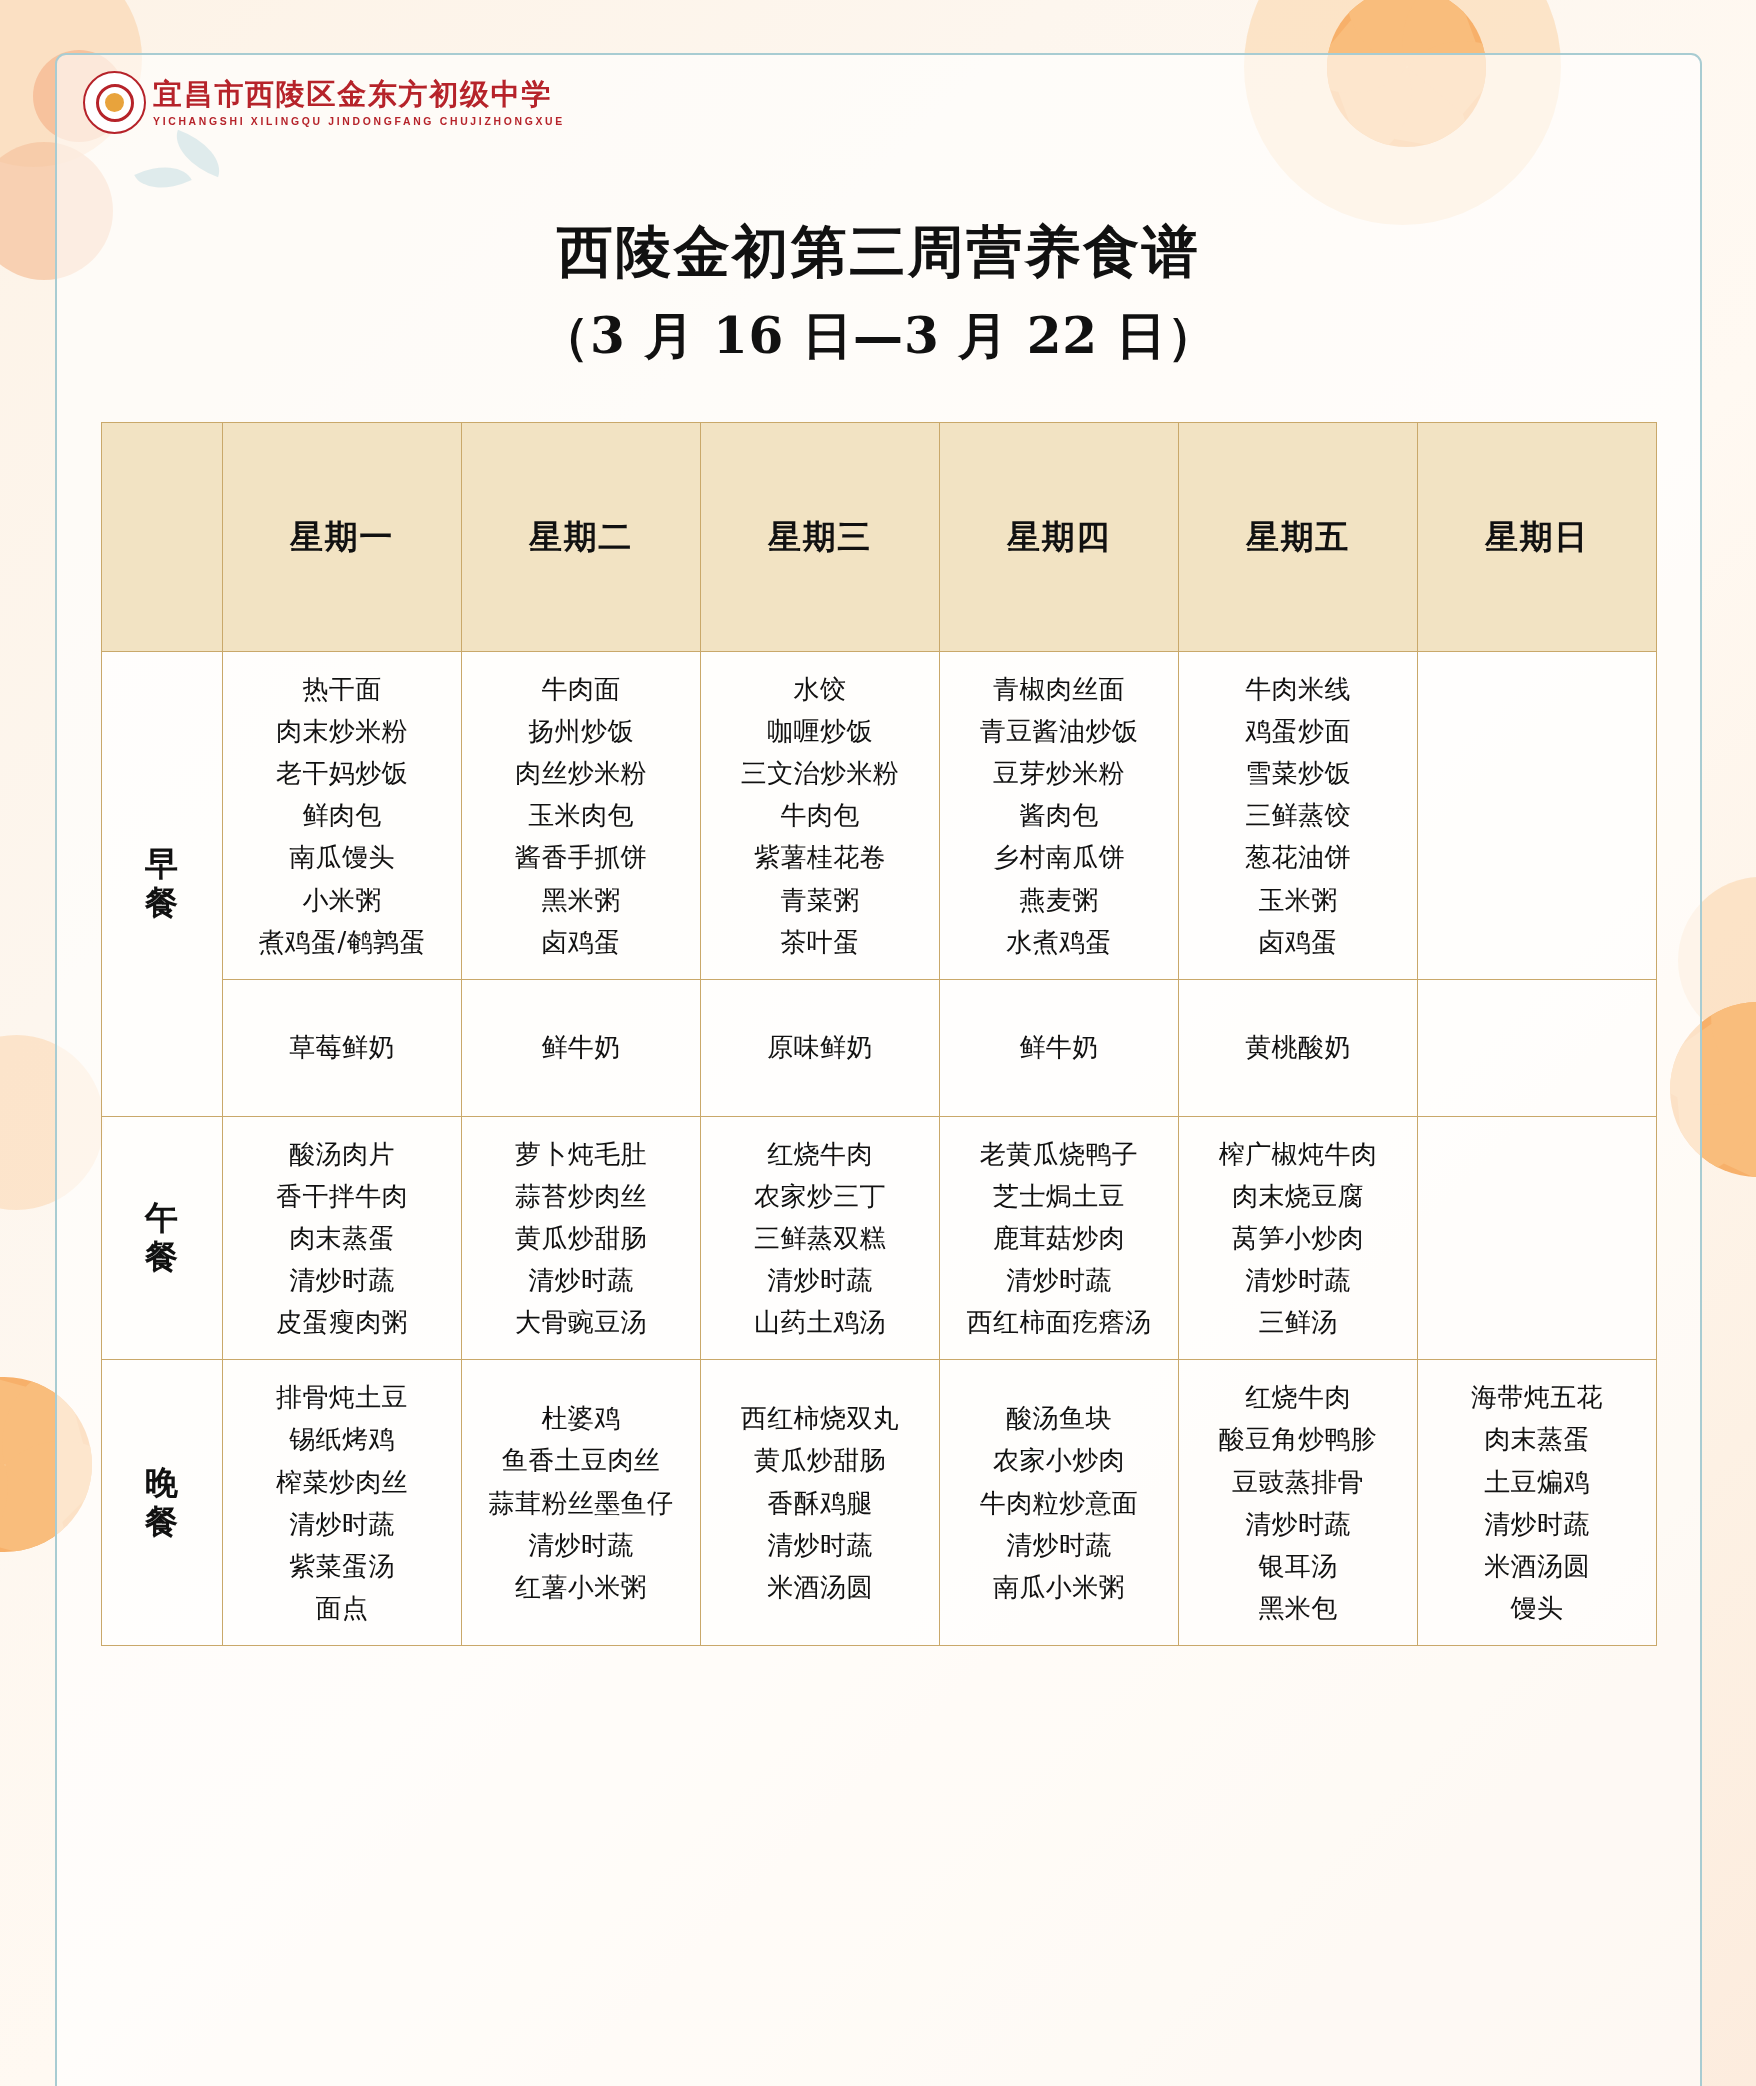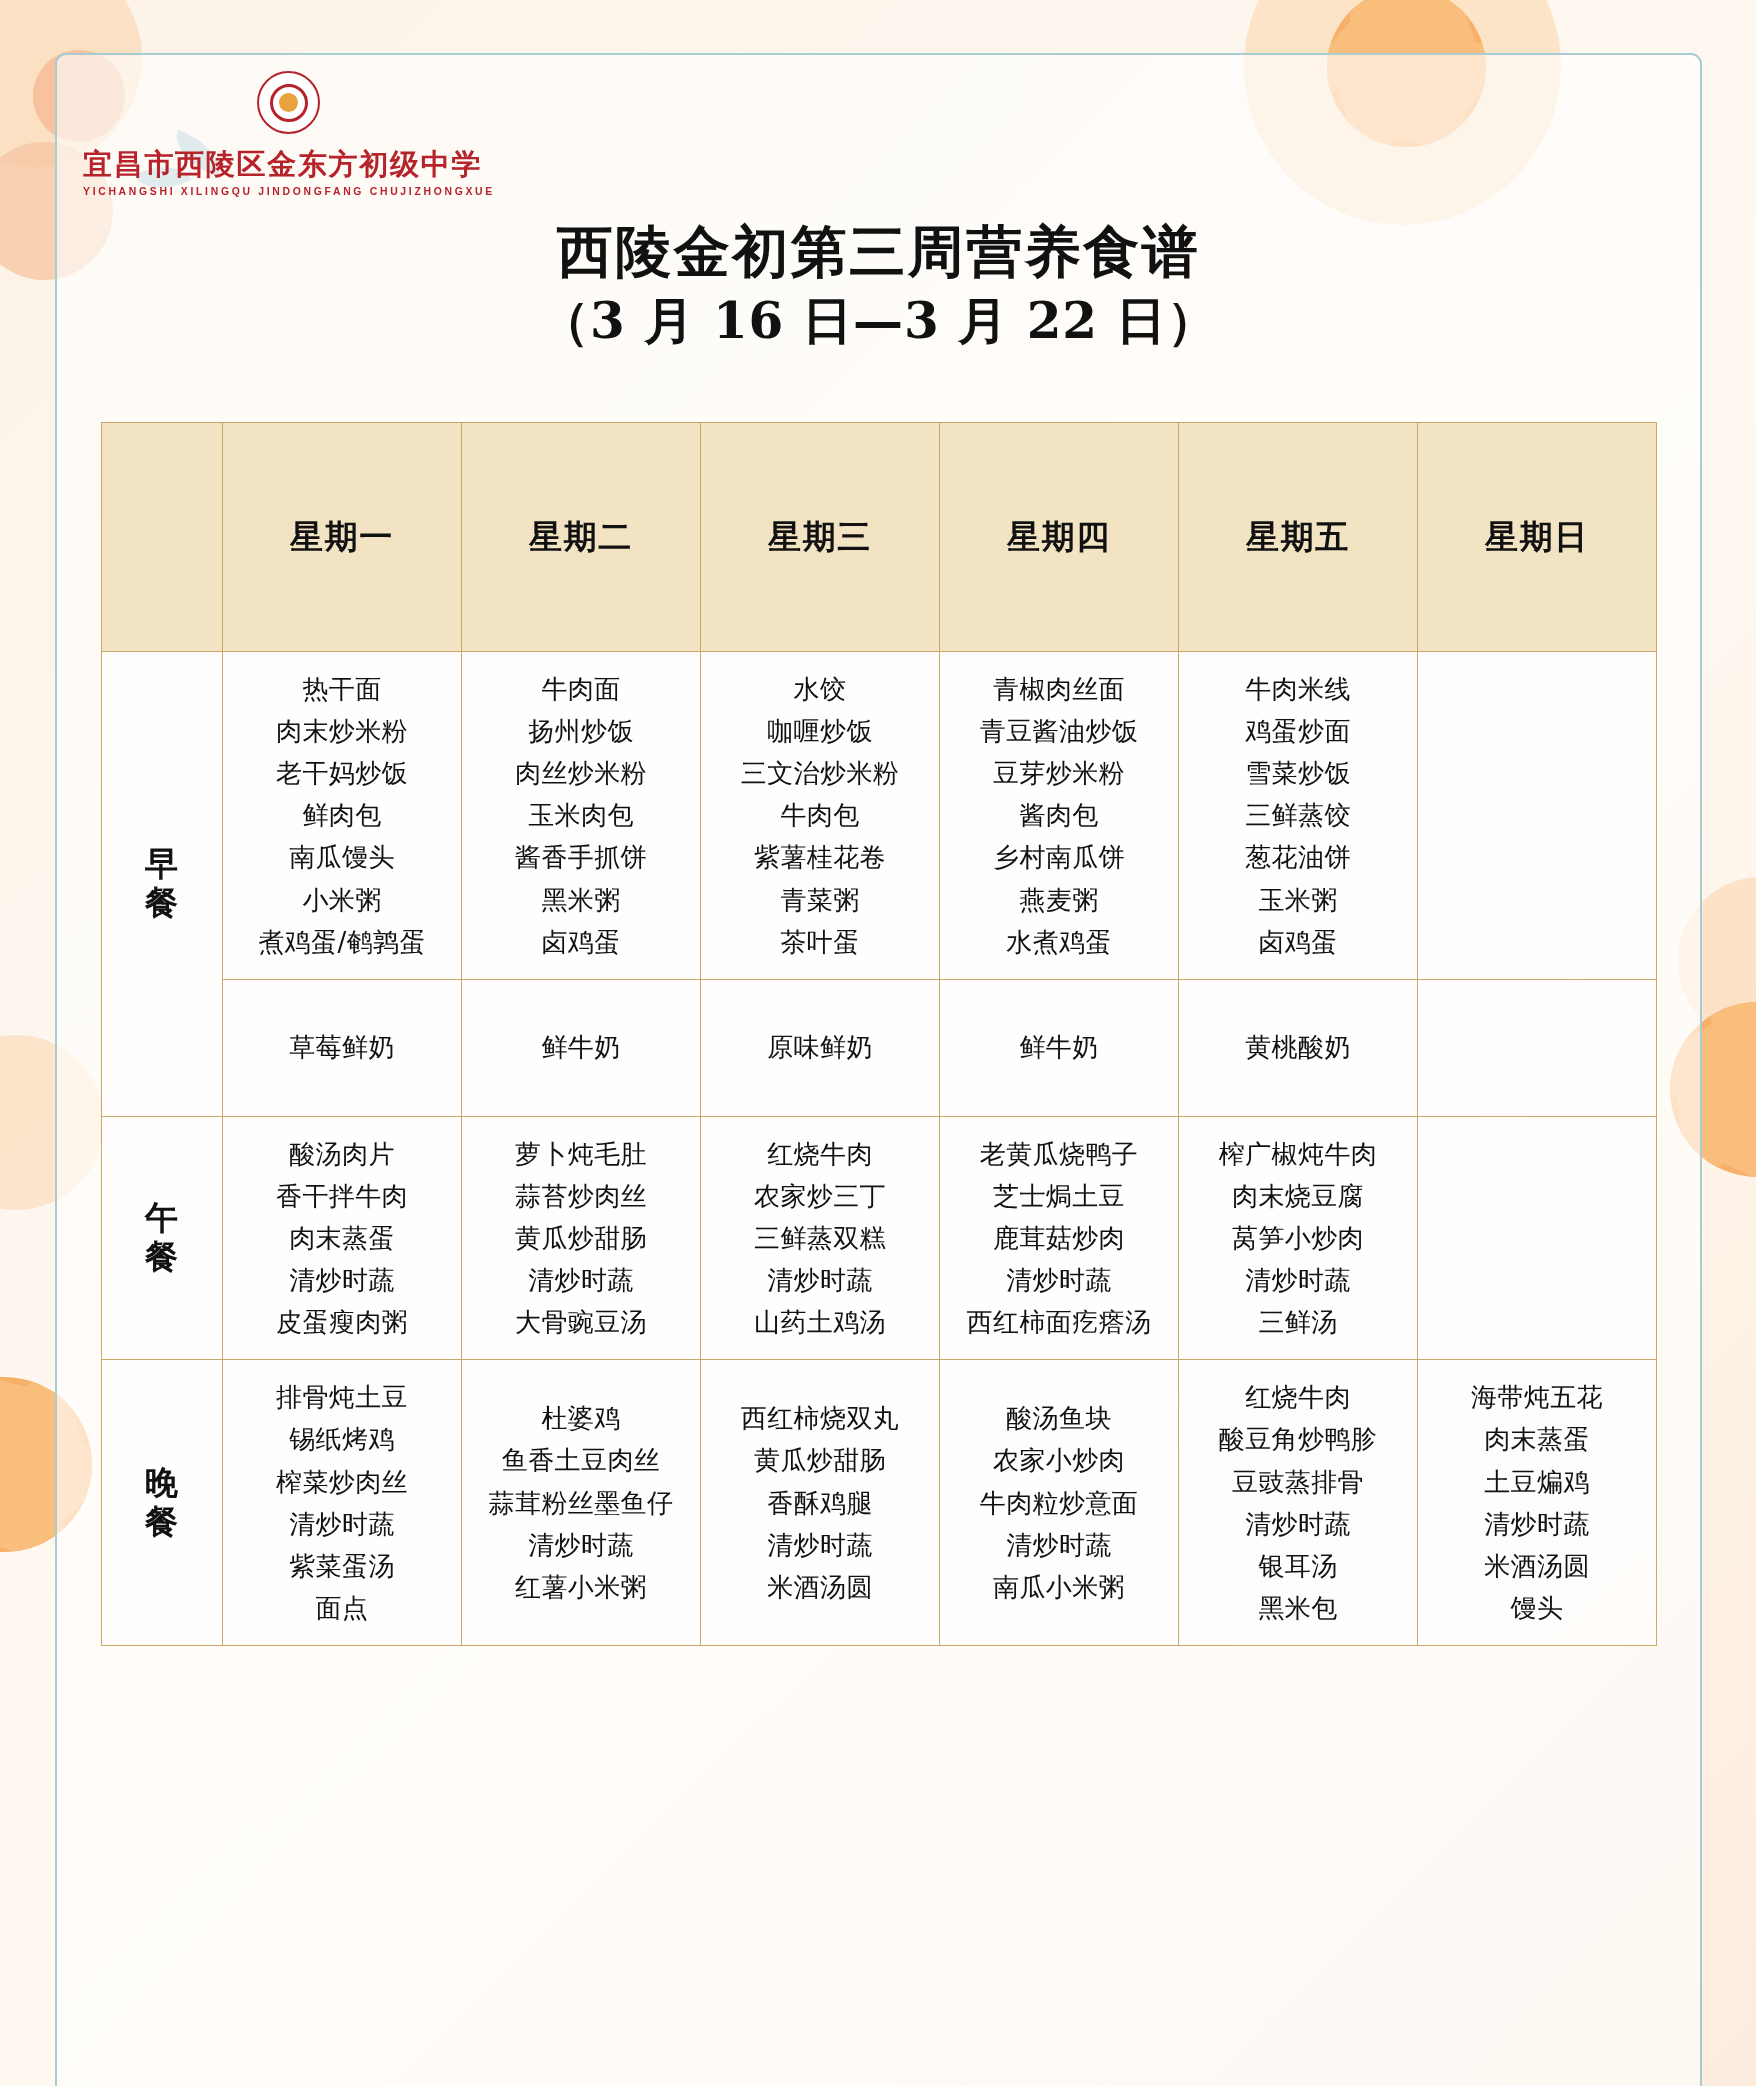--- a/index.html
+++ b/index.html
@@ -79,22 +79,21 @@
     box-sizing: border-box;
   }
 
   
   .header {
     position: absolute;
     left: 83px;
     top: 71px;
     display: flex;
     align-items: center;
-    gap: 14px;
-    flex-direction: column;
+    gap: 7px;
   }
   .logo-mark {
     width: 63px;
     height: 63px;
     border-radius: 50%;
     background: #ffffff;
     border: 2.9px solid #b6232a;
     position: relative;
     display: flex;
     align-items: center;
@@ -158,21 +157,21 @@
     letter-spacing: 2.5px;
     line-height: 1.22;
   }
   .title-sub {
     font-family: "DejaVu Serif", "Liberation Serif", serif;
     font-size: 50px;
     font-weight: bold;
     color: #111111;
     letter-spacing: 0.8px;
     line-height: 1.25;
-    margin-top: 5px;
+    margin-top: 20px;
   }
 
   
   .menu-table {
     position: absolute;
     left: 101px;
     top: 422px;
     width: 1555px;
     border-collapse: collapse;
     table-layout: fixed;

